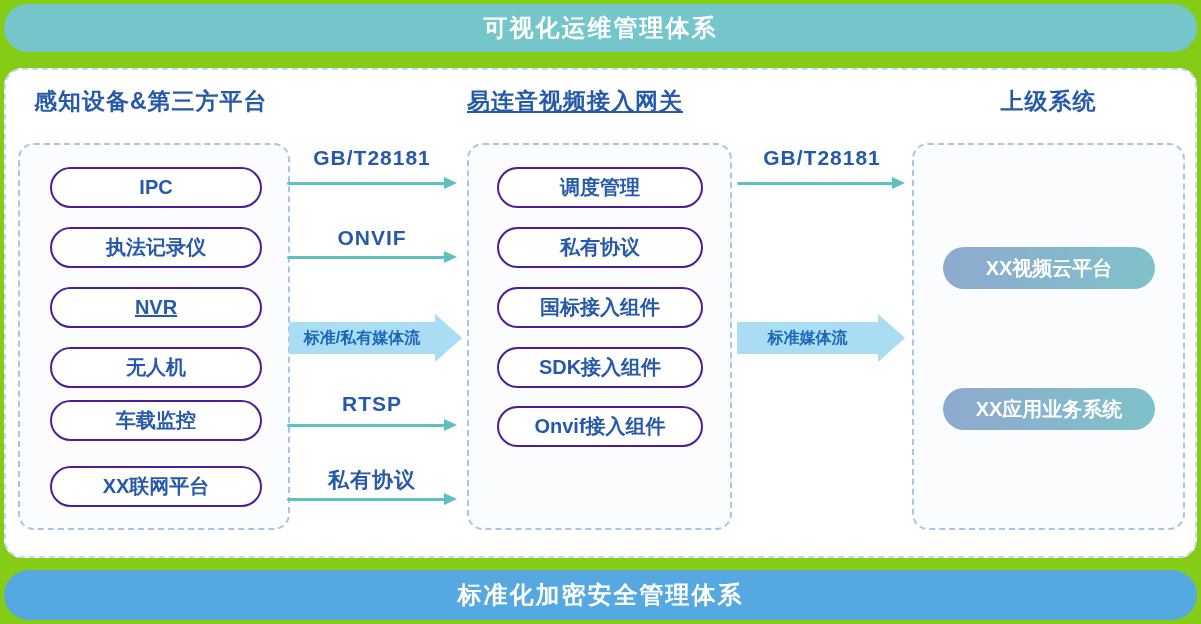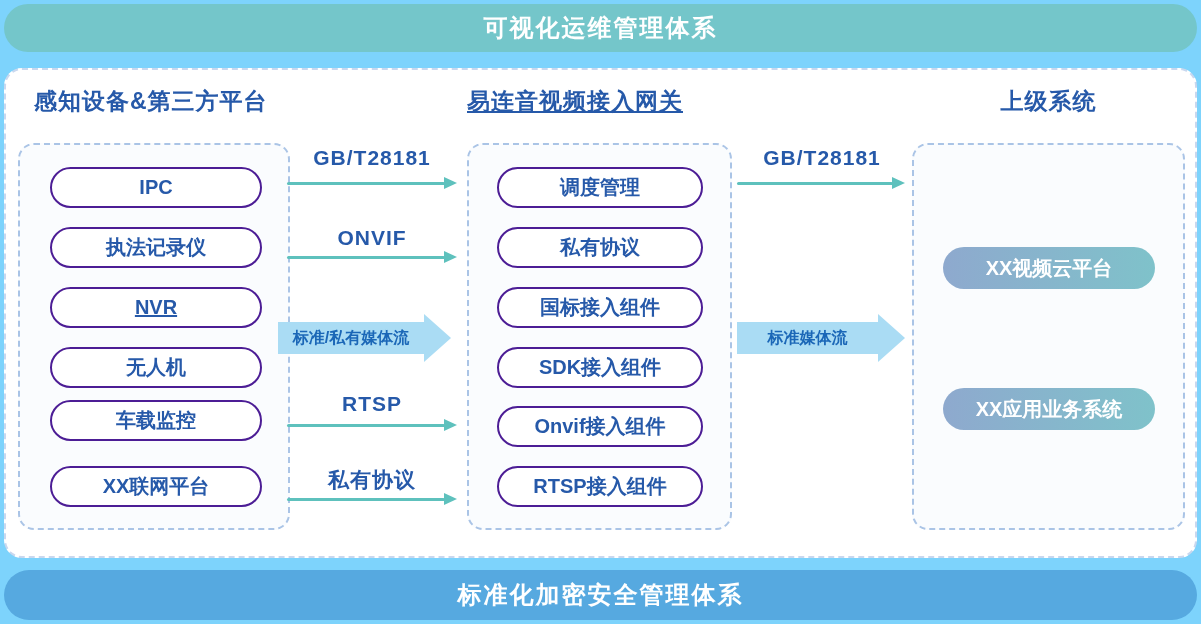--- a/index.html
+++ b/index.html
@@ -1,17 +1,17 @@
 <!DOCTYPE html>
 <html><head>
 <meta charset="utf-8">
 <style>
   html,body { margin:0; padding:0; background:#ffffff; }
   .page {
-    position:relative; width:1201px; height:624px; background:#7dd3fc;
+    position:relative; width:1201px; height:624px; background:#84cc16;
     font-family:"Liberation Sans","DejaVu Sans",sans-serif; overflow:hidden;
   }
   .banner {
     position:absolute; left:4px; width:1193px; border-radius:26px;
     display:flex; align-items:center; justify-content:center;
     color:#ffffff; font-weight:bold; font-size:24px; letter-spacing:2px;
   }
   .banner-top    { top:4px;   height:48px; background:#74c6ca; }
   .banner-bottom { top:570px; height:50px; background:#56a9e0; }
   .main-box {
@@ -98,39 +98,36 @@
   </div>
   <div class="pill" style="left:497px; top:347px; width:206px;">
     <span>SDK接入组件</span>
   </div>
   <div class="pill" style="left:497px; top:287px; width:206px;">
     <span>国标接入组件</span>
   </div>
   <div class="pill" style="left:497px; top:406px; width:206px;">
     <span>Onvif接入组件</span>
   </div>
-  <div class="pill" style="left:497px; top:466px; width:206px;">
-    <span>RTSP接入组件</span>
-  </div>
 
   <div class="dashed-box" style="left:912px; width:273px;"></div>
   <div class="grad-pill" style="left:943px; top:247px; width:212px;">
     <span>XX视频云平台</span>
   </div>
   <div class="grad-pill" style="left:943px; top:388px; width:212px;">
     <span>XX应用业务系统</span>
   </div>
 
   <div class="arrow-label" style="left:287px; top:146px;">GB/T28181</div>
   <div class="arrow" style="left:287px; top:182px; width:158px;"></div>
 
   <div class="arrow-label" style="left:287px; top:226px;">ONVIF</div>
   <div class="arrow" style="left:287px; top:256px; width:158px;"></div>
 
-  <div class="block-arrow" style="left:278px; top:322px; width:146px;">
+  <div class="block-arrow" style="left:289px; top:322px; width:146px;">
     <span>标准/私有媒体流</span>
   </div>
 
   <div class="arrow-label" style="left:287px; top:392px;">RTSP</div>
   <div class="arrow" style="left:287px; top:424px; width:158px;"></div>
 
   <div class="arrow-label" style="left:287px; top:466px;">私有协议</div>
   <div class="arrow" style="left:287px; top:498px; width:158px;"></div>
 
   <div class="arrow-label" style="left:737px; top:146px;">GB/T28181</div>

